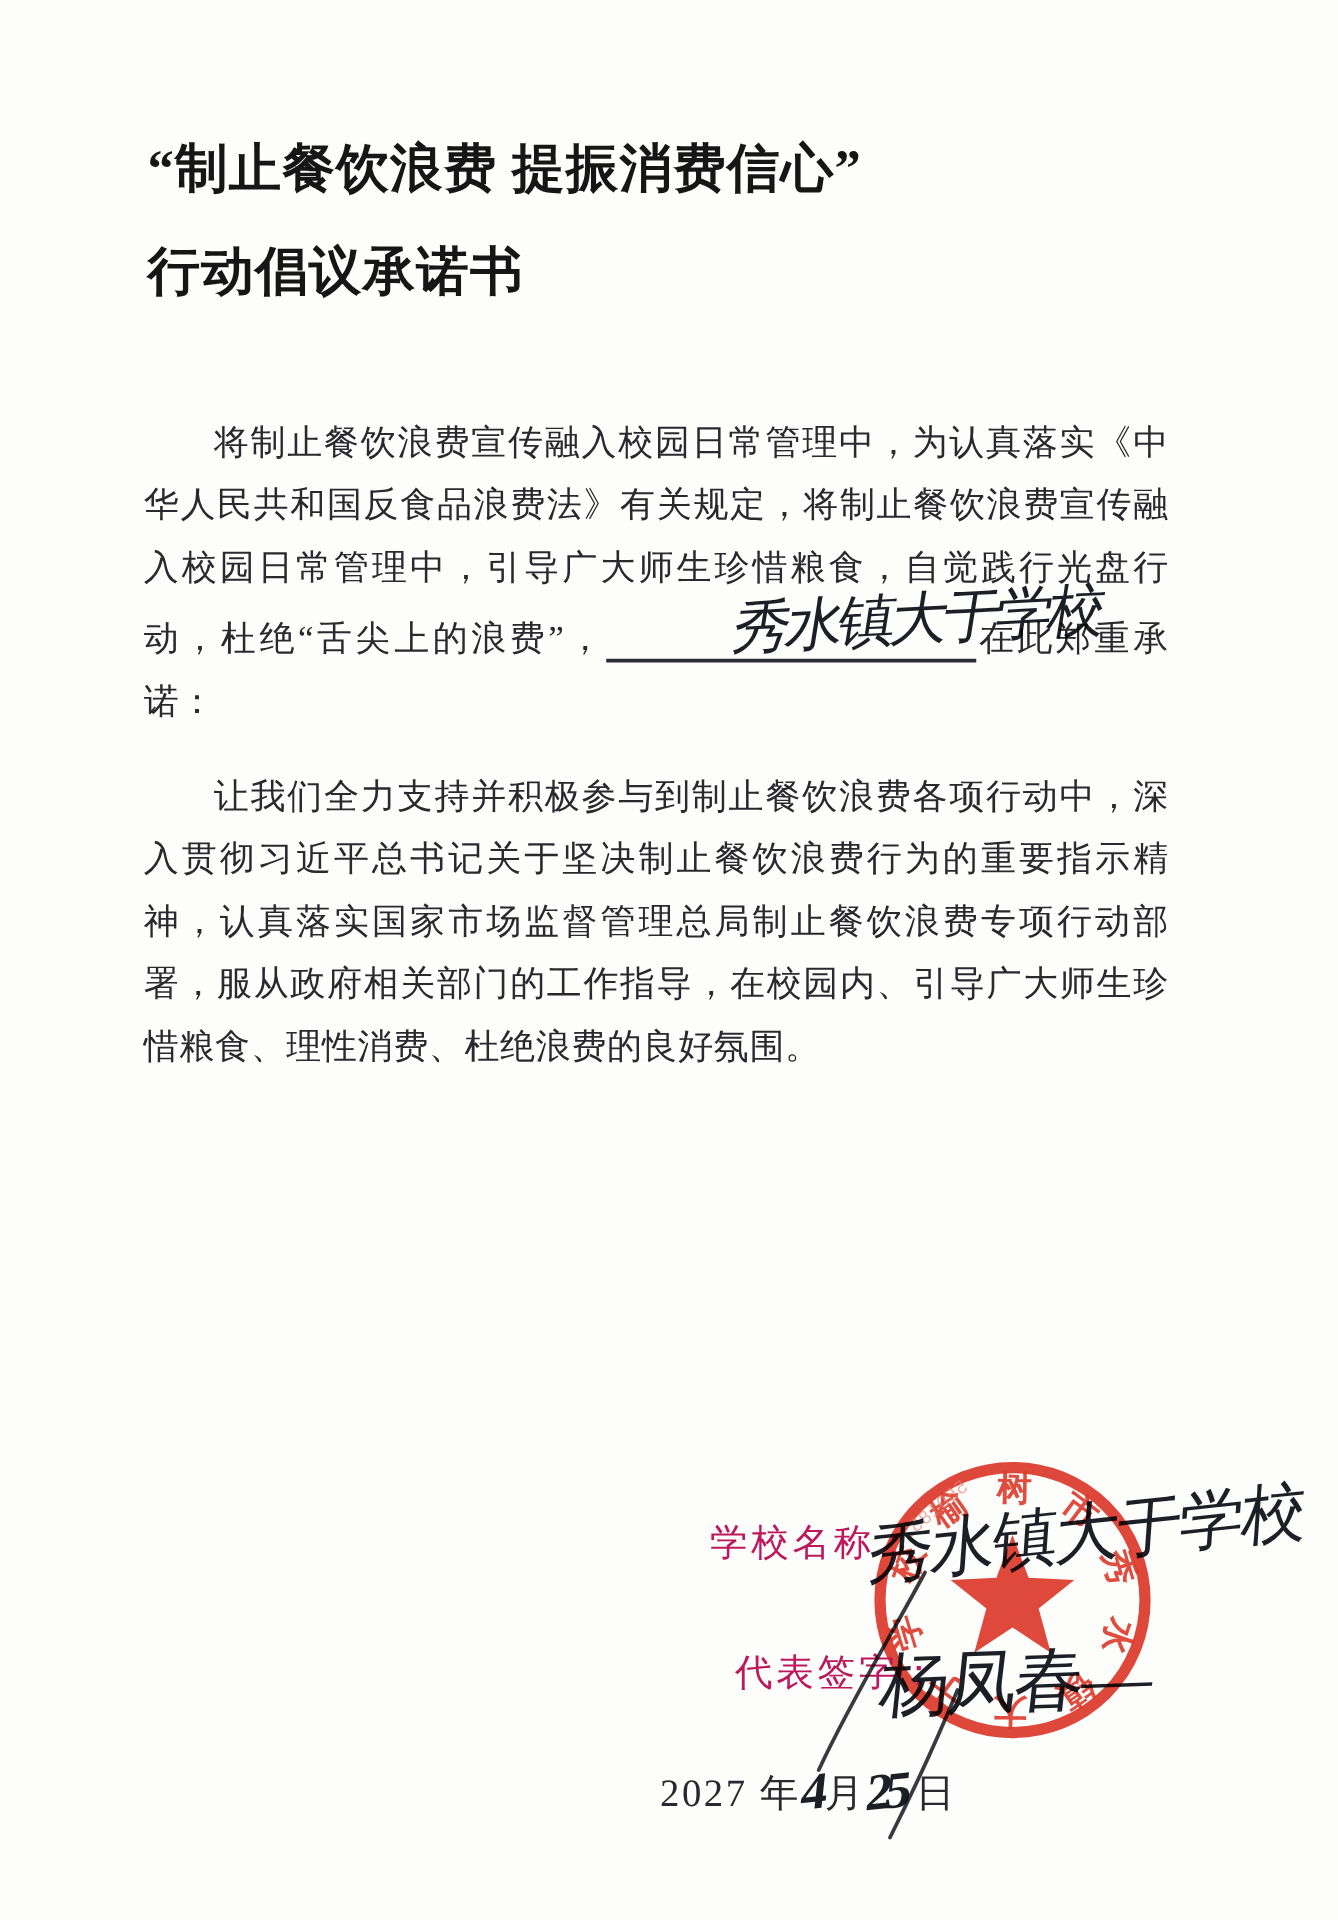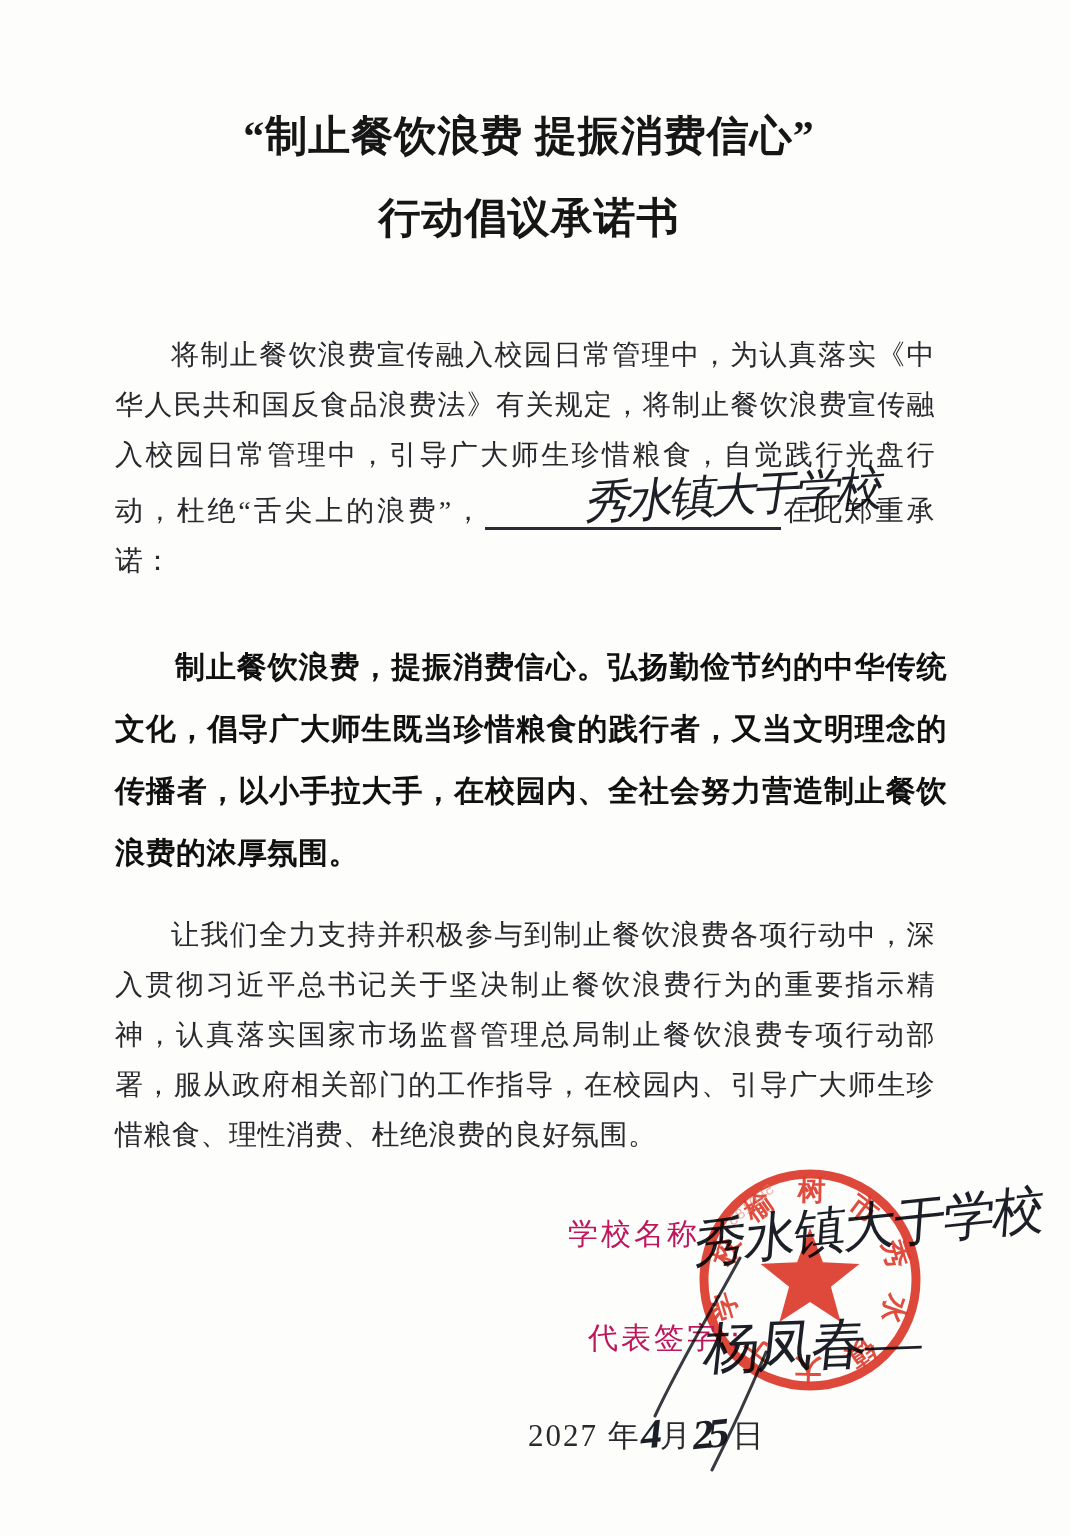--- a/index.html
+++ b/index.html
@@ -2,21 +2,21 @@
 <html style="--seal-color: #dd2f1f;"><head>
 <meta charset="utf-8">
 <style>
   * { margin:0; padding:0; box-sizing:border-box; }
   html,body { background:#ffffff; }
   .page {
     position:relative; width:1070px; height:1536px; margin:0 auto;
     background:#fdfdfc; overflow:hidden;
     font-family:"Liberation Serif", serif; color:#26262a;
   }
-  .title { width:822px; margin-left:118px; text-align:center;
+  .title { width:822px; margin-left:118px; 
     font-weight:700; color:#161616; letter-spacing:1px; }
   .title-1 { padding-top:112px; font-size:42px; line-height:48px; }
   .title-2 { margin-top:34px; font-size:42px; line-height:48px; }
   .para { width:820px; margin-left:115px; text-align:justify; }
   .para-regular { font-size:28px; line-height:50px; color:#2a2a2e;
     text-indent:56px; letter-spacing:0.5px; }
   .para-1 { margin-top:88px; }
   .para-bold { margin-top:50px; width:832px; font-family:"Liberation Sans", sans-serif;
     font-weight:700; font-size:30px; line-height:62px; color:#101010;
     text-indent:60px; letter-spacing:0.5px; }
@@ -61,21 +61,20 @@
 </head>
 <body>
 
 <div class="page">
 
   <div class="title title-1">“制止餐饮浪费 提振消费信心”</div>
   <div class="title title-2">行动倡议承诺书</div>
 
   <p class="para para-regular para-1"><span>将制止餐饮浪费宣传融入校园日常管理中，为认真落实《中华人民共和国反食品浪费法》有关规定，将制止餐饮浪费宣传融入校园日常管理中，引导广大师生珍惜粮食，自觉践行光盘行动，杜绝“舌尖上的浪费”，</span><span class="blank-line"><span class="hand hand-inline">秀水镇大于学校</span></span><span>在此郑重承诺：</span></p>
 
-  <p class="para para-bold">制止餐饮浪费，提振消费信心。弘扬勤俭节约的中华传统文化，倡导广大师生既当珍惜粮食的践行者，又当文明理念的传播者，以小手拉大手，在校园内、全社会努力营造制止餐饮浪费的浓厚氛围。</p>
 
   <p class="para para-regular para-3">让我们全力支持并积极参与到制止餐饮浪费各项行动中，深入贯彻习近平总书记关于坚决制止餐饮浪费行为的重要指示精神，认真落实国家市场监督管理总局制止餐饮浪费专项行动部署，服从政府相关部门的工作指导，在校园内、引导广大师生珍惜粮食、理性消费、杜绝浪费的良好氛围。</p>
 
   <div class="sig-area">
 
     <svg class="seal-svg" viewBox="0 0 236 236" aria-hidden="true">
       <circle class="seal-ring" cx="118" cy="118" r="106"></circle>
       <polygon class="seal-star" points="118,66 130.9,100.2 167.5,101.9 138.9,124.8 148.6,160.1 118,140 87.4,160.1 97.1,124.8 68.5,101.9 105.1,100.2"></polygon>
       <g id="seal-chars">
           <text x="72.1" y="52.5" class="seal-char" transform="rotate(-35.0 72.1 52.5)">榆</text>

